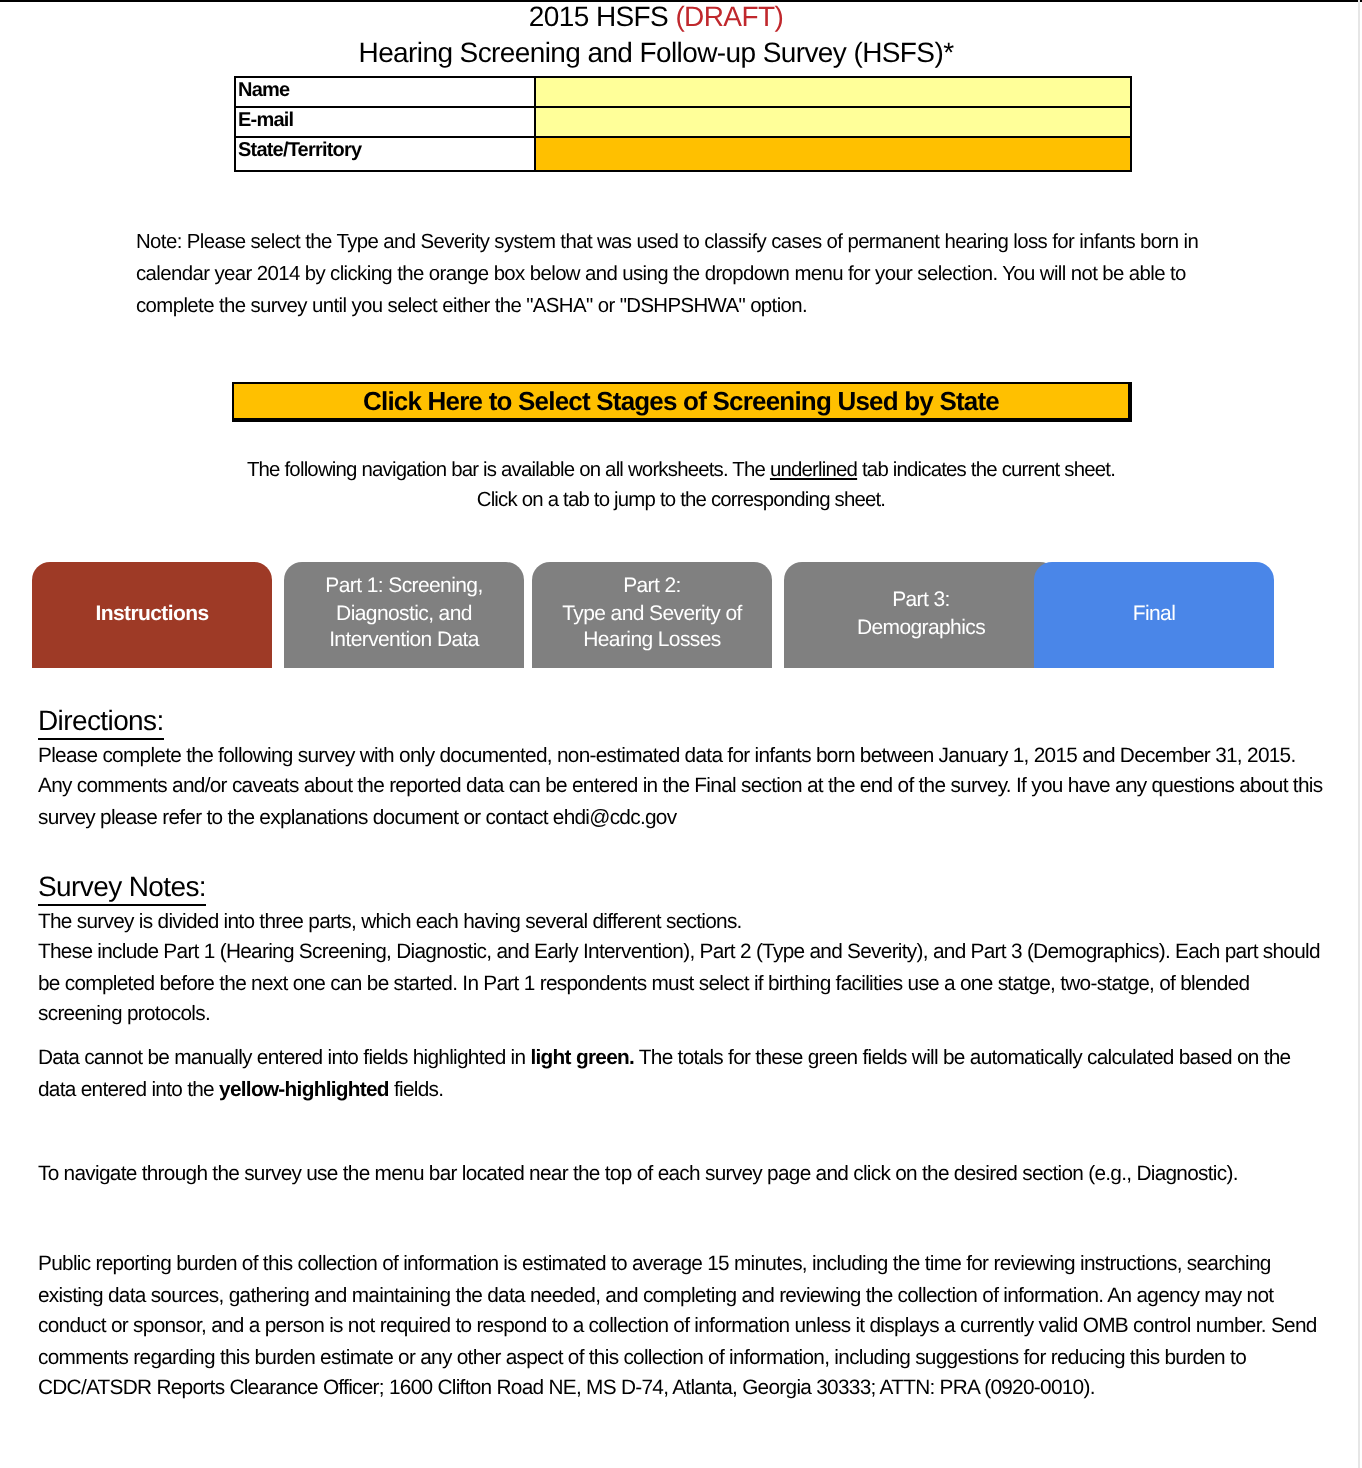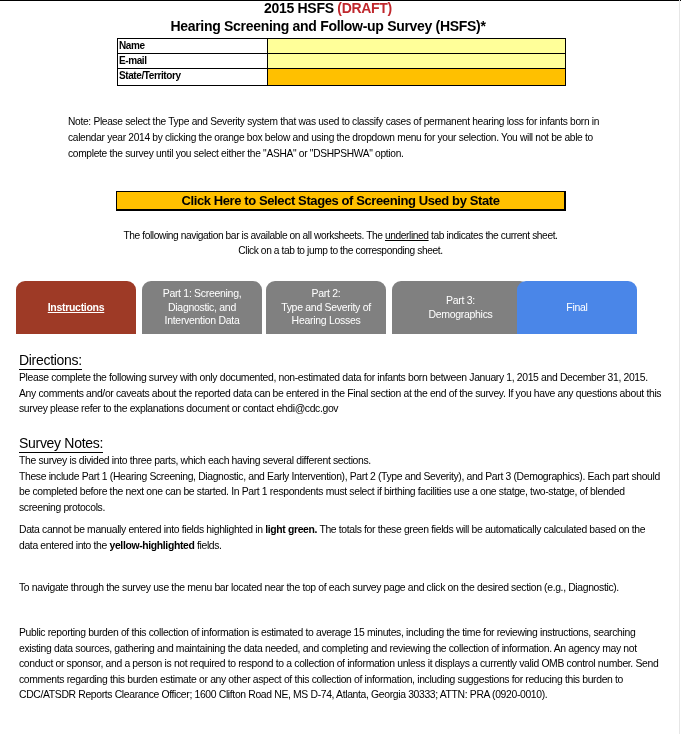--- a/index.html
+++ b/index.html
@@ -1,21 +1,21 @@
 <!DOCTYPE html>
 <html><head>
 <meta charset="utf-8">
 <style>
   * { box-sizing: border-box; margin: 0; padding: 0; }
   html, body { width: 681px; height: 734px; overflow: hidden; background: #ffffff; }
   body { font-family: "Liberation Sans", sans-serif; color: #000; position: relative; }
   .topline { position: absolute; left: 0; top: 0; width: 681px; height: 1px; background: #000; }
   .rightline { position: absolute; left: 679px; top: 0; width: 1px; height: 734px; background: #e6e6e6; }
 
-  .title { position: absolute; left: 0; width: 656px; text-align: center; font-weight: bold; font-size: 14px; letter-spacing: -0.3px; }
+  .title { position: absolute; left: 0; width: 656px; text-align: center; font-weight: normal; font-size: 14px; letter-spacing: -0.3px; }
   .title1 { top: 0px; }
   .title1 .draft { color: #c0282d; }
   .title2 { top: 18px; }
 
   .contact { position: absolute; left: 117px; top: 38px; width: 449px; border: 1px solid #000; }
   .contact-head { background: #808080; color: #fff; text-align: center; font-weight: bold; font-size: 13px; height: 19px; line-height: 18px; border-bottom: 1px solid #000; letter-spacing: -0.3px; }
   .crow { display: flex; height: 15px; border-bottom: 1px solid #000; }
   .crow:last-child { border-bottom: none; height: 16px; }
   .clabel { width: 150px; border-right: 1px solid #000; font-size: 10px; font-weight: bold; line-height: 14px; padding-left: 1px; letter-spacing: -0.4px; background: #fff; }
   .cvalue { flex: 1; background: #ffff99; border: none; outline: none; font-family: "Liberation Sans", sans-serif; font-size: 10px; padding-left: 3px; }
@@ -24,21 +24,21 @@
   .note { position: absolute; left: 68px; top: 114px; width: 540px; font-size: 10.2px; line-height: 16px; letter-spacing: -0.3px; }
 
   .stages-btn { position: absolute; left: 116px; top: 191px; width: 450px; height: 20px; background: #ffc000; border: 1px solid #000; border-width: 1px 2px 2px 1px; text-align: center; font-weight: bold; font-size: 13px; line-height: 17px; cursor: pointer; letter-spacing: -0.4px; }
 
   .navinfo { position: absolute; left: 0; top: 228px; width: 681px; text-align: center; font-size: 10.2px; line-height: 15px; letter-spacing: -0.4px; }
   .navinfo u { text-decoration: underline; }
 
   .tabs { position: absolute; left: 16px; top: 281px; height: 53px; }
   .tab { position: absolute; top: 0; height: 53px; border-radius: 9px 9px 0 0; color: #fff; font-size: 10.5px; line-height: 13.5px; text-align: center; display: flex; align-items: center; justify-content: center; cursor: pointer; letter-spacing: -0.3px; }
   .tab.instr { left: 0; width: 120px; background: #9e3a26; font-weight: bold; }
-  .tab.instr span { text-decoration: underline; }
+  .tab.instr span { }
   .tab.p1 { left: 126px; width: 120px; background: #808080; }
   .tab.p2 { left: 250px; width: 120px; background: #808080; }
   .tab.p3 { left: 376px; width: 137px; background: #808080; }
   .tab.final { left: 501px; width: 120px; background: #4a86e8; }
 
   .section { position: absolute; left: 19px; width: 645px; font-size: 10.4px; line-height: 15.5px; letter-spacing: -0.35px; }
   .heading { font-weight: normal; font-size: 14px; line-height: 18px; display: inline-block; border-bottom: 1px solid #000; letter-spacing: -0.3px; }
   .para { display: block; }
   b { font-weight: bold; }
 </style>

